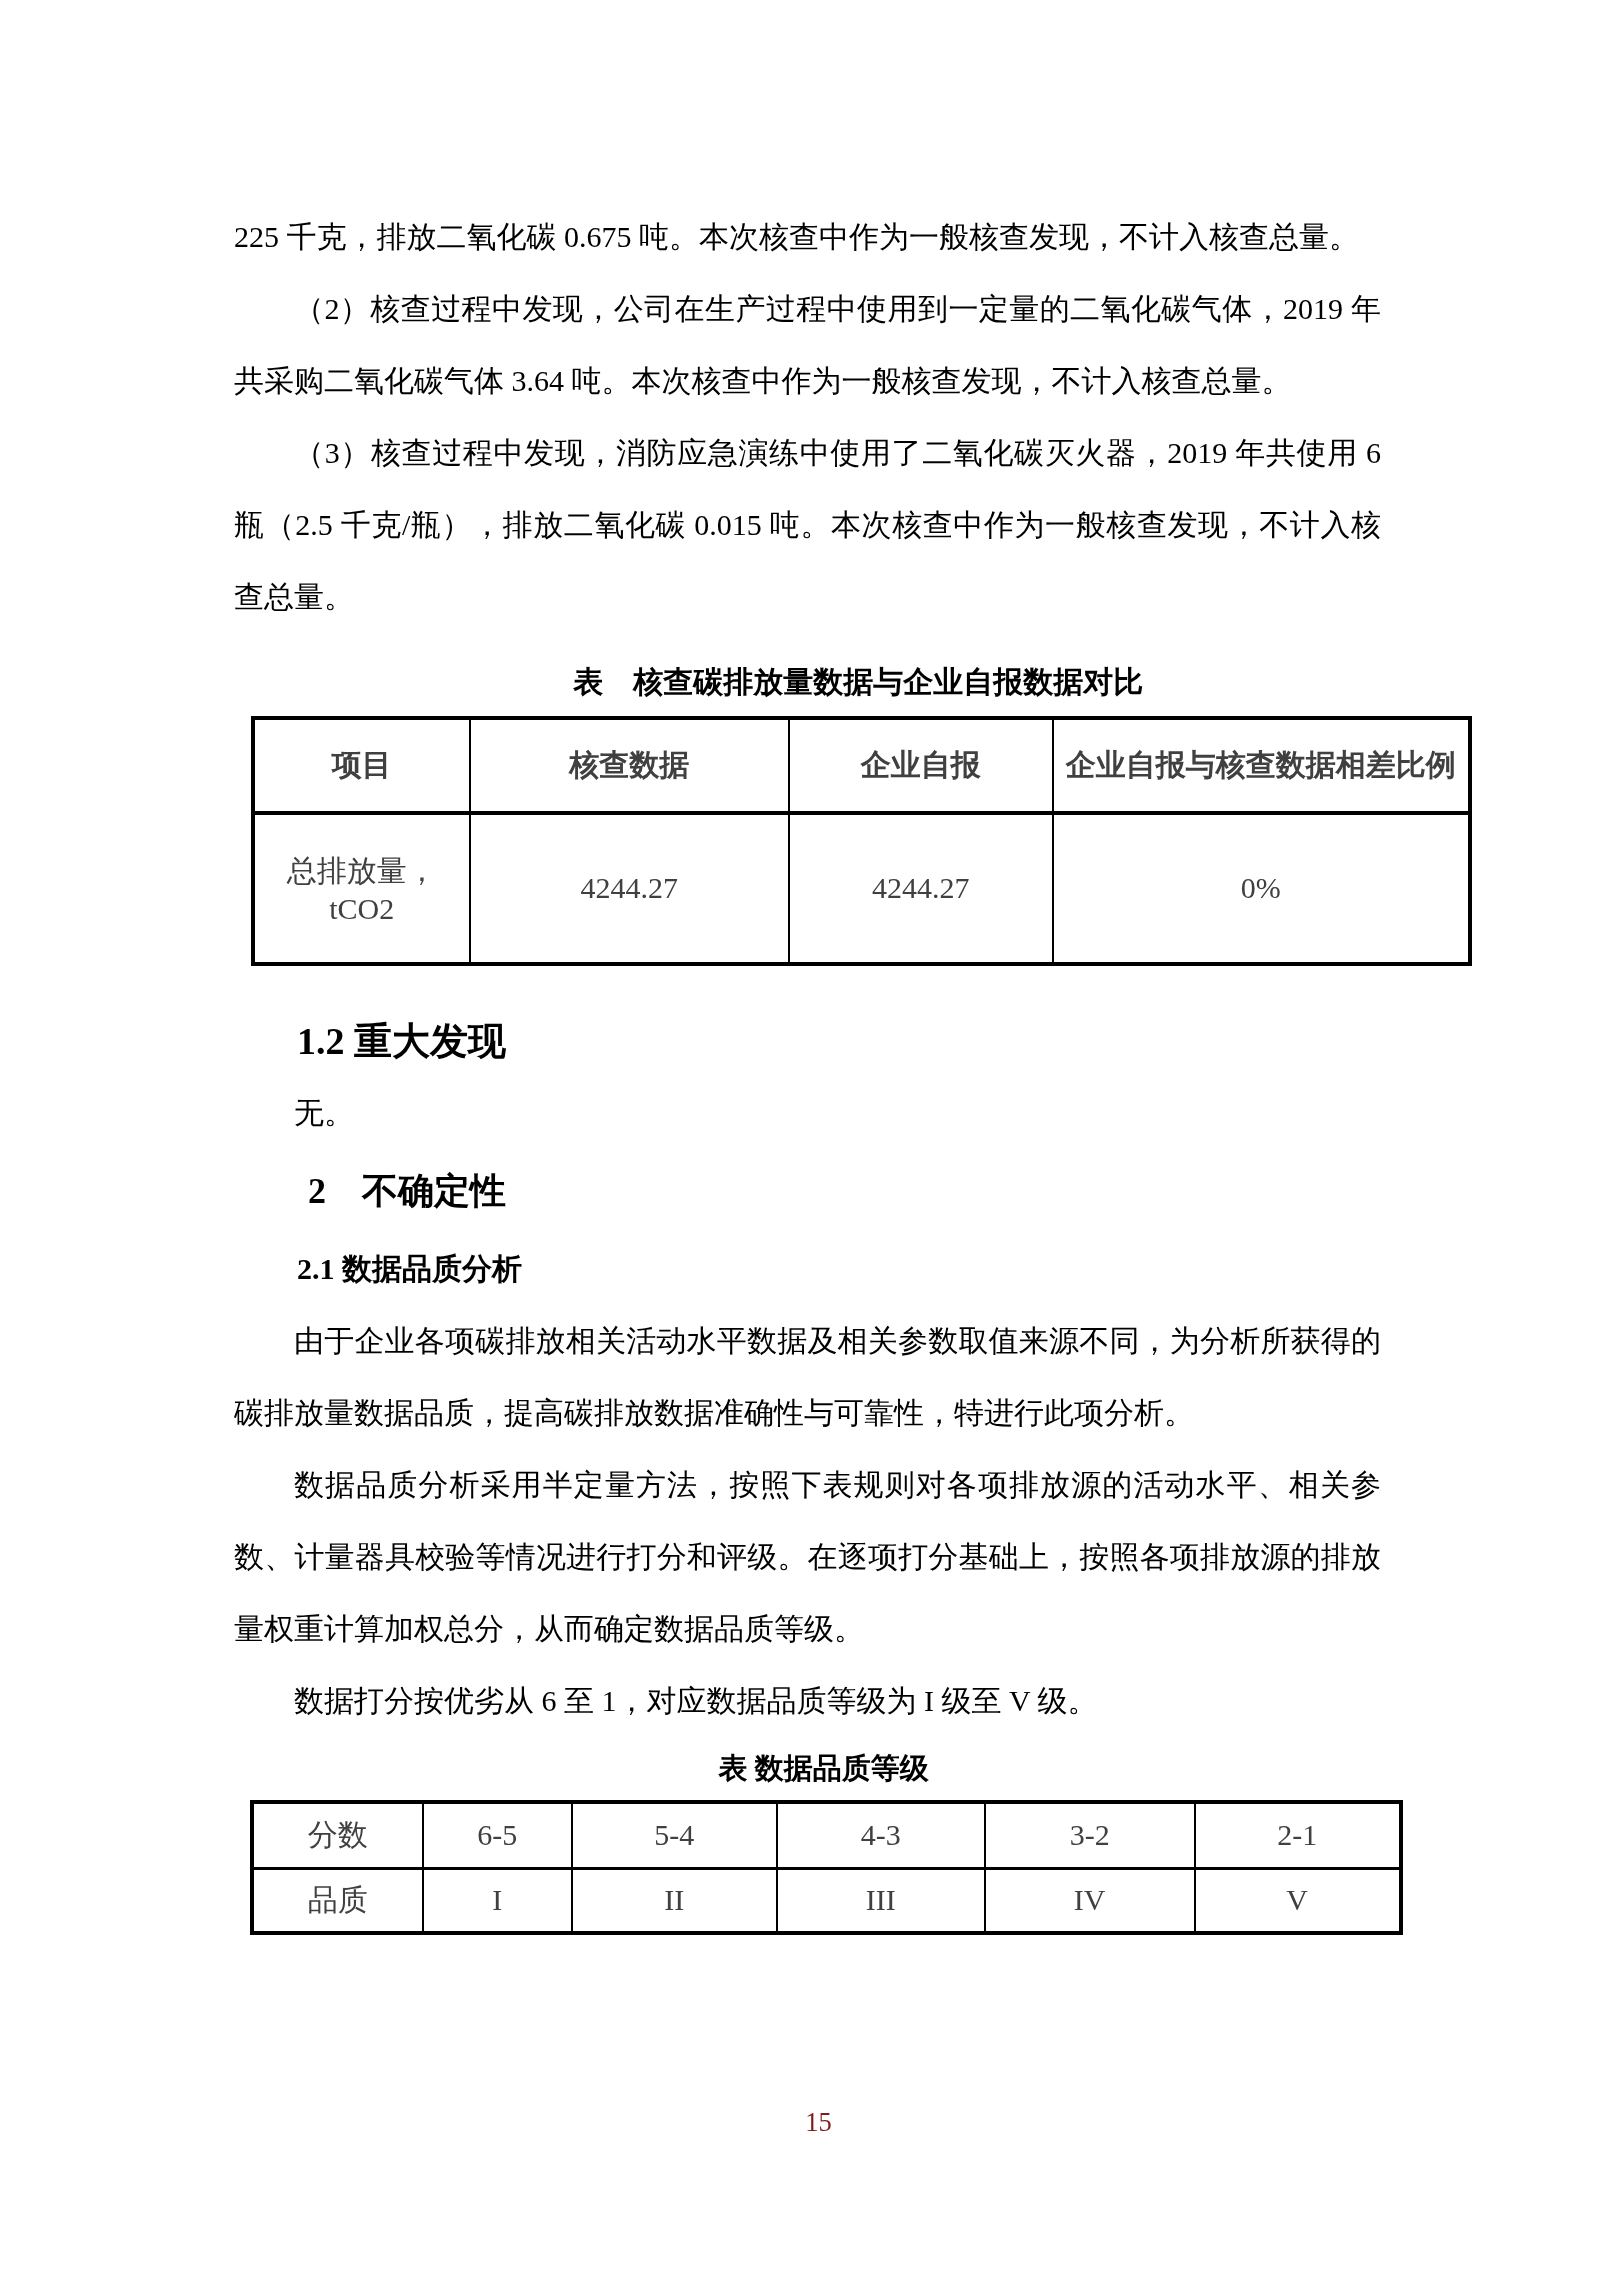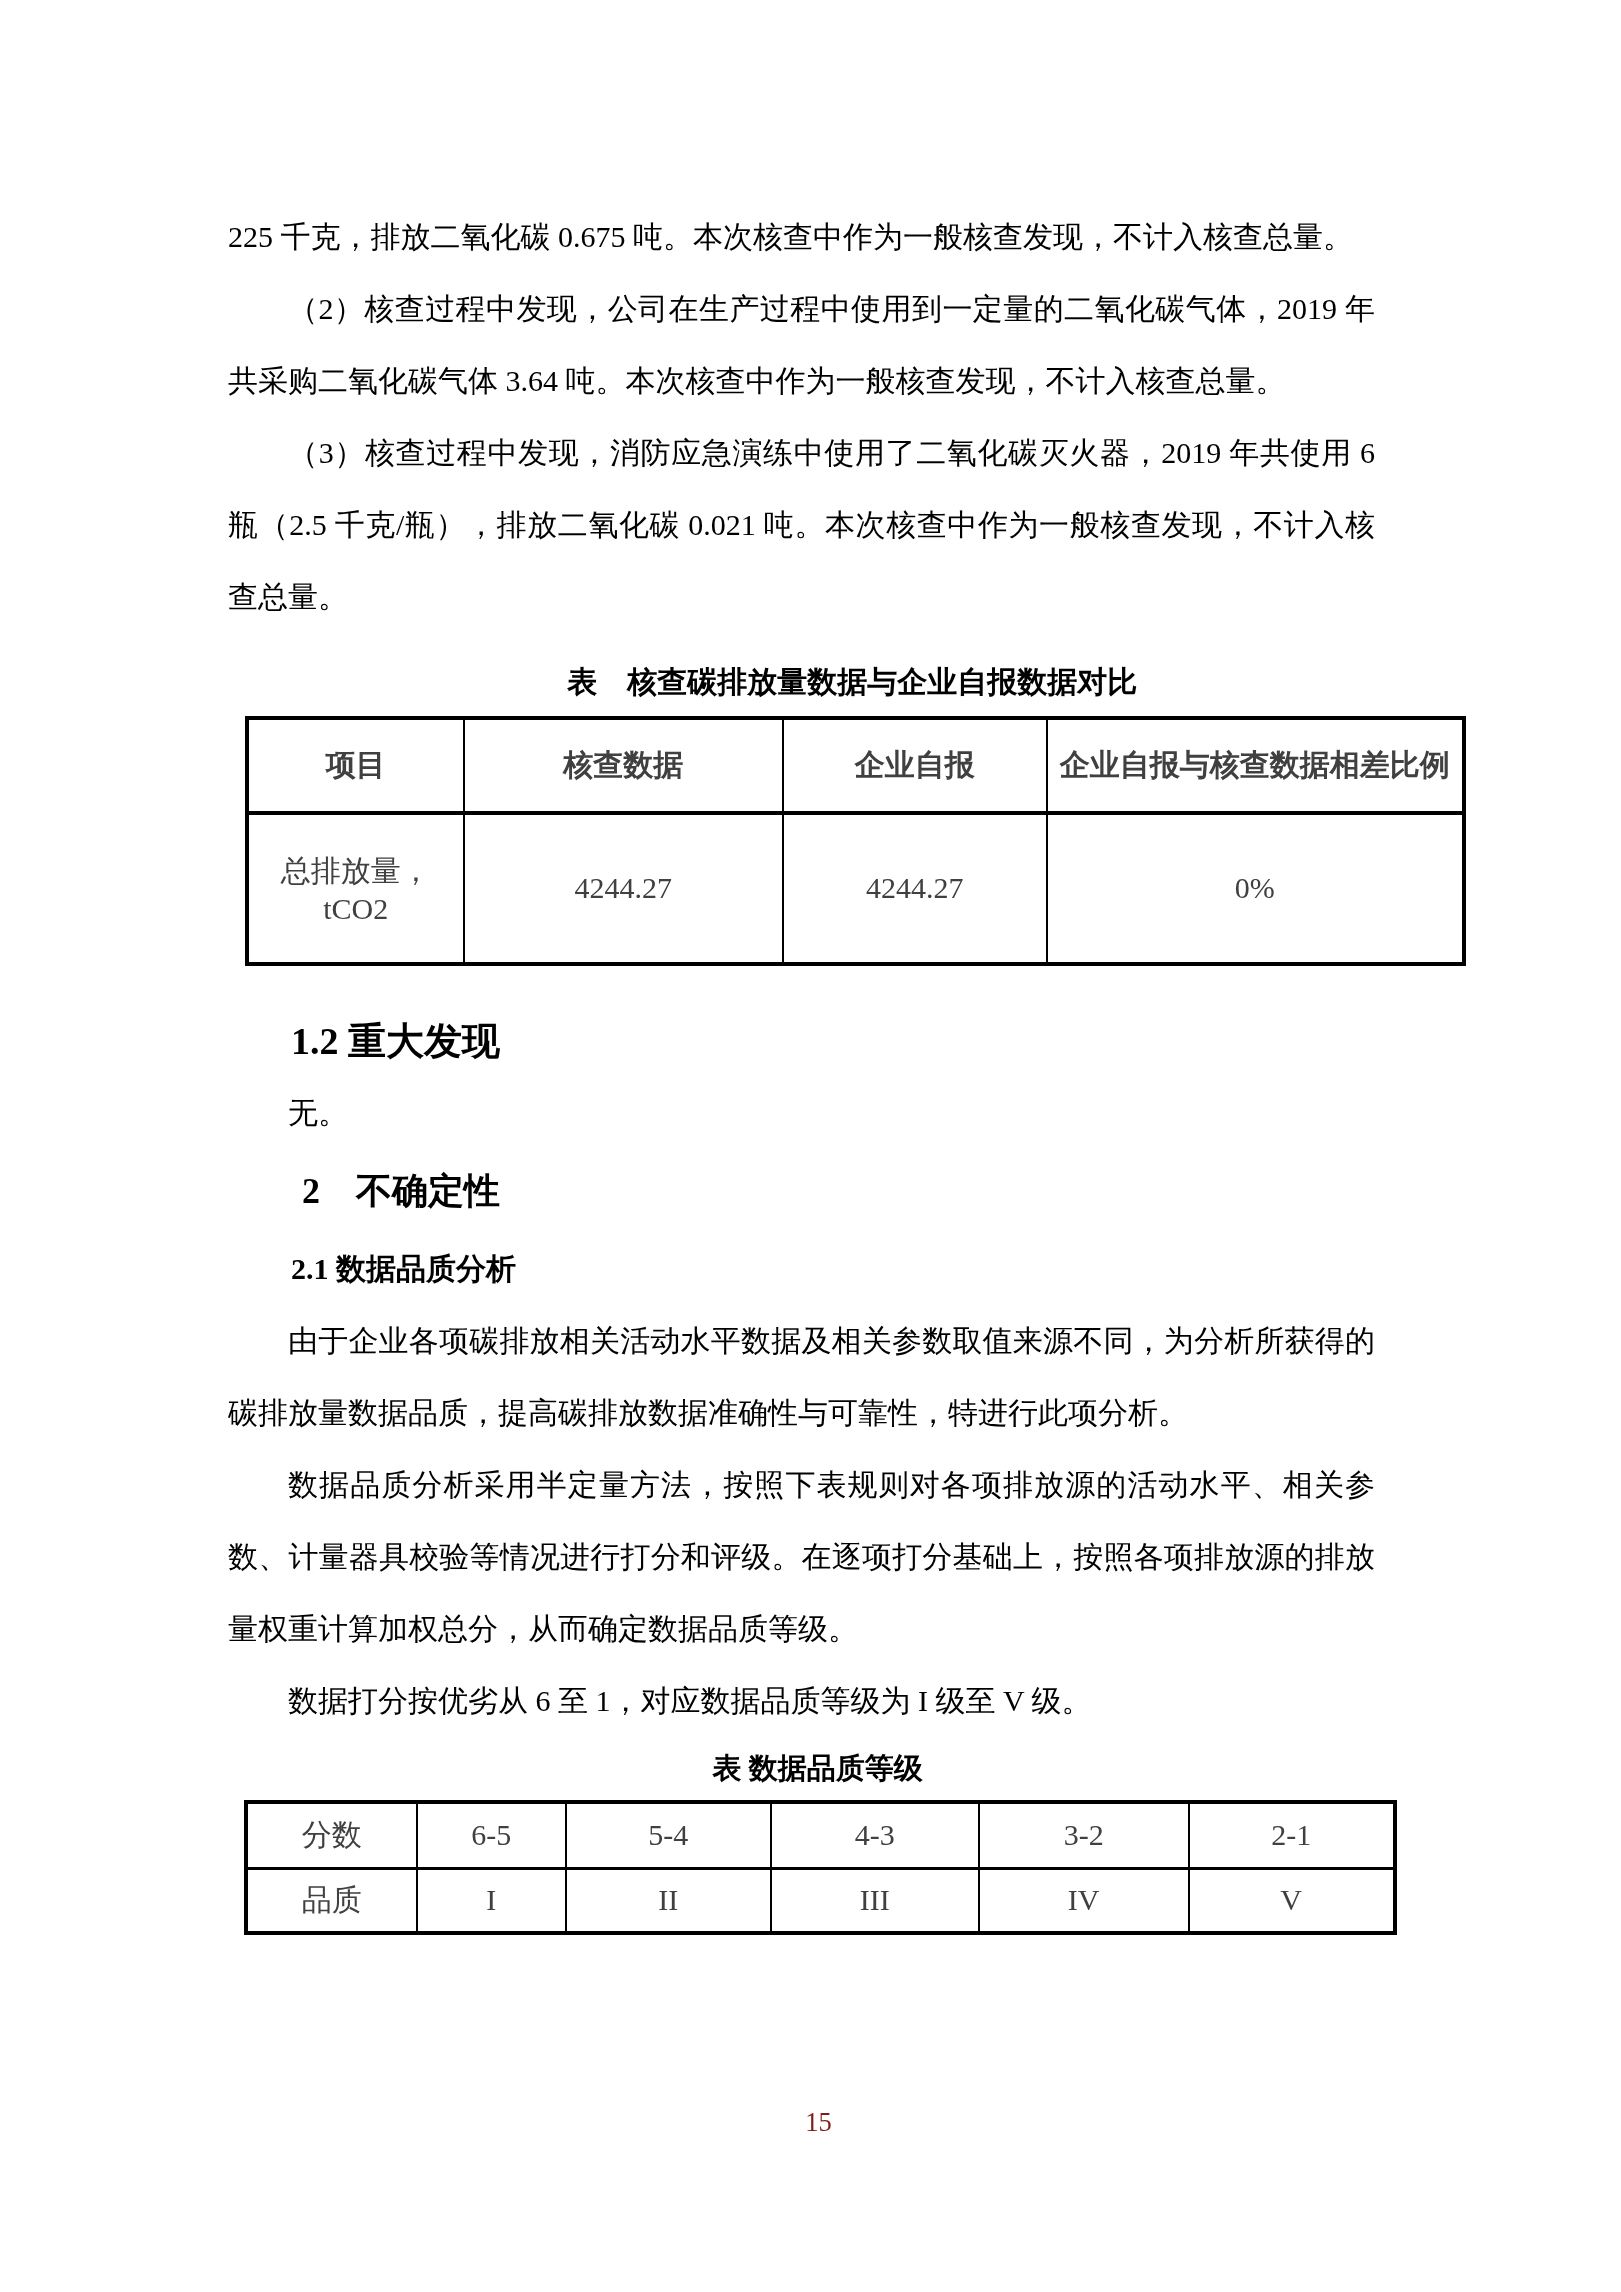--- a/index.html
+++ b/index.html
@@ -4,21 +4,21 @@
 <style>
   html,body { margin:0; padding:0; background:#ffffff; }
   .page {
     position:relative;
     width:1621px; height:2293px;
     background:#ffffff;
     color:#000;
     font-family:"Liberation Serif","DejaVu Serif",serif;
     overflow:hidden;
   }
-  .content { position:absolute; left:228px; top:201px; width:1147px; }
+  .content { position:absolute; left:234px; top:201px; width:1147px; }
 
   .body-text {
     font-size:30px; line-height:72px;
     text-align:justify; margin:0; color:#000;
   }
   .ind { text-indent:2em; }
 
   
   .tbl1-title {
     width:1215px; margin:13.7px 0 0 16.7px;
@@ -56,21 +56,21 @@
   }
 </style>
 </head>
 <body>
 
 <div class="page">
   <div class="content">
 
     <p class="body-text">225 千克，排放二氧化碳 0.675 吨。本次核查中作为一般核查发现，不计入核查总量。</p>
     <p class="body-text ind">（2）核查过程中发现，公司在生产过程中使用到一定量的二氧化碳气体，2019 年共采购二氧化碳气体 3.64 吨。本次核查中作为一般核查发现，不计入核查总量。</p>
-    <p class="body-text ind">（3）核查过程中发现，消防应急演练中使用了二氧化碳灭火器，2019 年共使用 6 瓶（2.5 千克/瓶），排放二氧化碳 0.021 吨。本次核查中作为一般核查发现，不计入核查总量。</p>
+    <p class="body-text ind">（3）核查过程中发现，消防应急演练中使用了二氧化碳灭火器，2019 年共使用 6 瓶（2.5 千克/瓶），排放二氧化碳 0.015 吨。本次核查中作为一般核查发现，不计入核查总量。</p>
 
     <div class="tbl1-title">表　核查碳排放量数据与企业自报数据对比</div>
 
     <table class="tbl tbl1">
       <colgroup>
         <col style="width:217px">
           <col style="width:319px">
           <col style="width:264px">
           <col style="width:417px">
       </colgroup>

